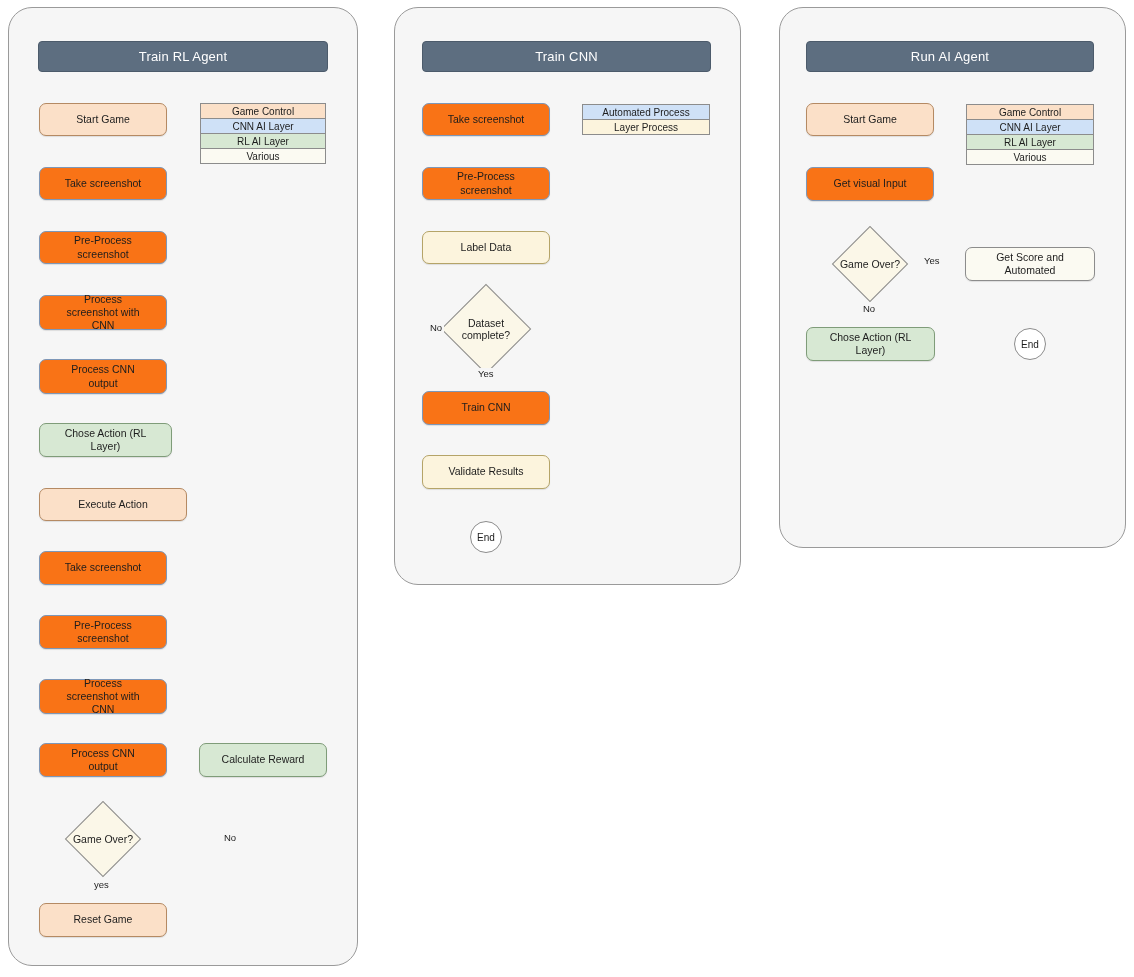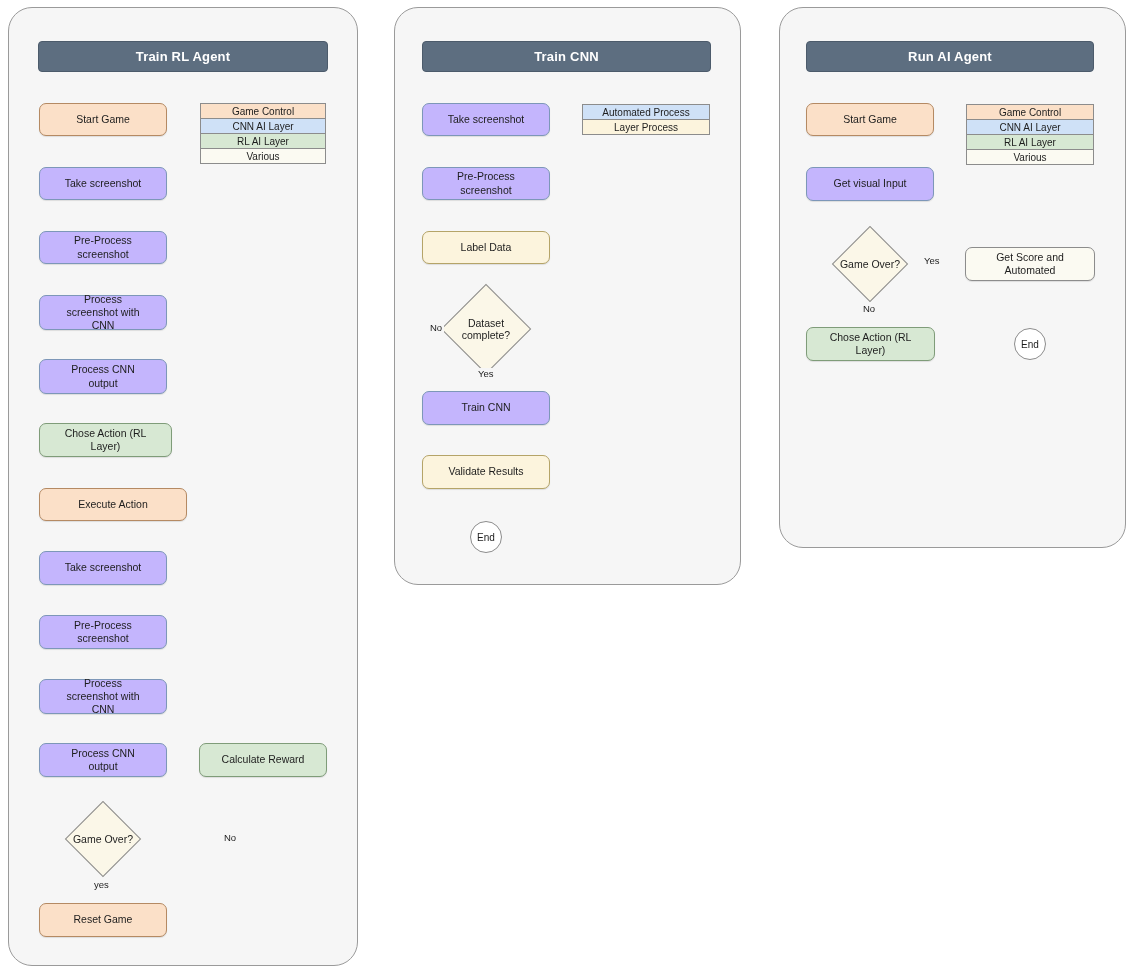--- a/index.html
+++ b/index.html
@@ -28,21 +28,21 @@
     border-radius: 24px;
     box-sizing: border-box;
   }
   .panel-title {
     position: absolute;
     background: #5d6e80;
     color: #ffffff;
     border: 1px solid #4c5b6b;
     border-radius: 4px;
     font-size: 13px;
-    font-weight: bold;
+    font-weight: normal;
     display: flex;
     align-items: center;
     justify-content: center;
     box-sizing: border-box;
     letter-spacing: 0.2px;
   }
   
   .legend {
     position: absolute;
   }
@@ -67,21 +67,21 @@
     align-items: center;
     justify-content: center;
     text-align: center;
     font-size: 10.5px;
     color: #1d1d1d;
     line-height: 1.25;
     padding: 2px 20px;
     box-shadow: 0 1px 1px rgba(0,0,0,0.10);
   }
   .n-orange  { background: #fbe0c8; border-color: #b58a63; }
-  .n-blue    { background: #c4b5fd; border-color: #7d97b8; }
+  .n-blue    { background: #f97316; border-color: #7d97b8; }
   .n-green   { background: #d7e8d3; border-color: #7f9c79; }
   .n-cream   { background: #fcf4dd; border-color: #b5a468; }
   .n-various { background: #fbfaf2; border-color: #8c8c8c; }
 
   .diamond-wrap {
     position: absolute;
   }
   .diamond-shape {
     position: absolute;
     left: 0; top: 0;

